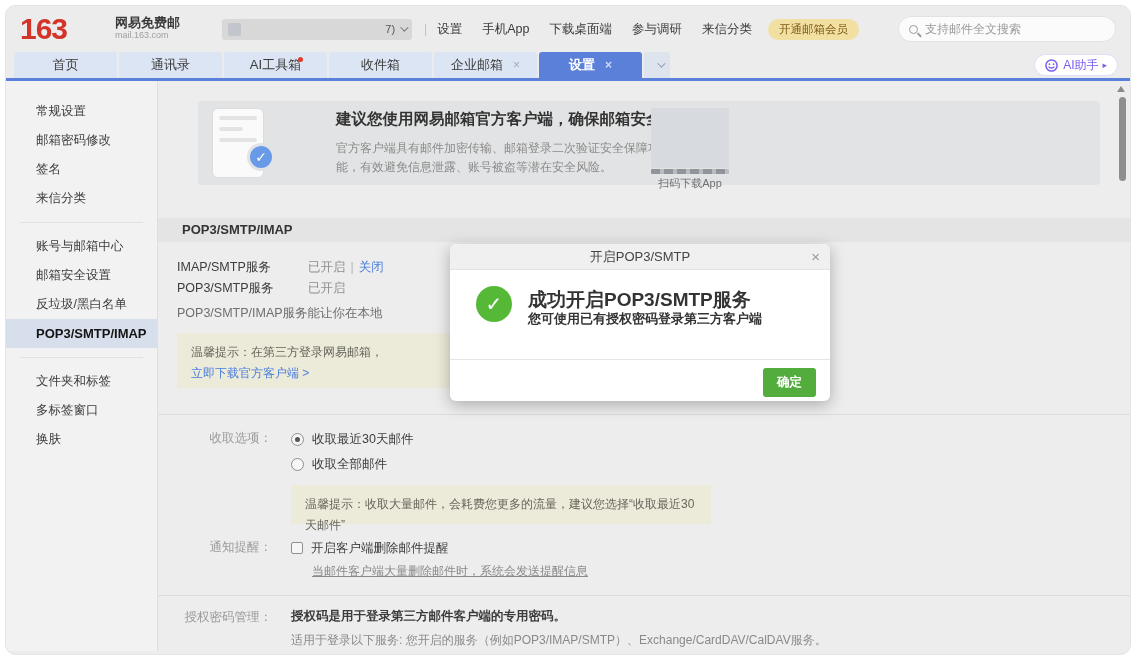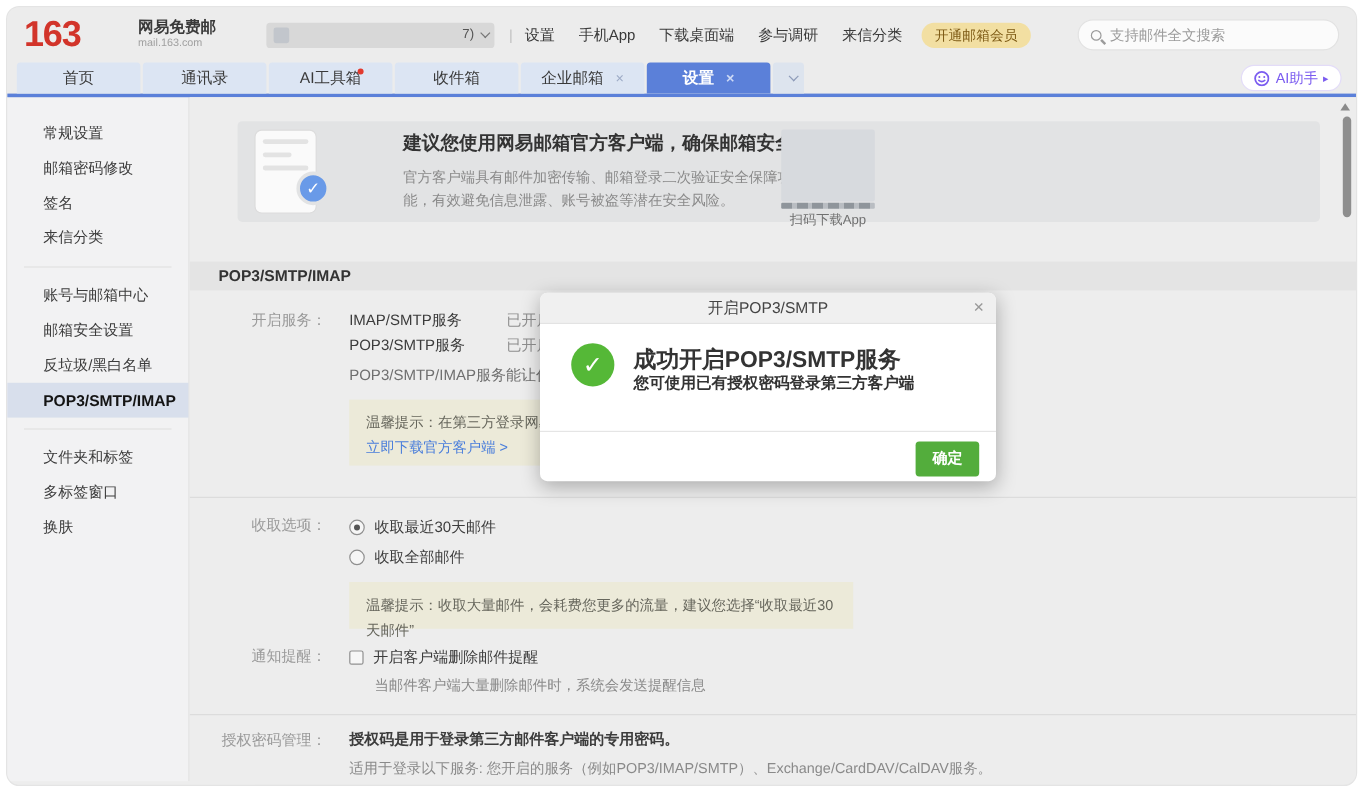--- a/index.html
+++ b/index.html
@@ -77,21 +77,21 @@
   .svc-sep { color:#b5b5b5; margin:0 5px; }
   .link { color:#4a7edb; cursor:pointer; }
   .svc-desc { margin-top:8px; color:#6f6f6f; }
   .tipbox { margin-top:11px; width:420px; background:#ecead9; padding:9px 14px; font-size:12px; color:#66665c; line-height:21px; }
   .hline { height:1px; background:#dcdcdc; margin-top:26px; }
 
   .opt-line { display:flex; align-items:center; height:20px; margin-bottom:5px; cursor:pointer; }
   .radio { width:13px; height:13px; border:1px solid #8f8f8f; border-radius:50%; margin-right:8px; position:relative; background:#f6f6f6; }
   .radio.sel::after { content:""; position:absolute; left:3px; top:3px; width:5px; height:5px; background:#555; border-radius:50%; }
   .checkbox { width:12px; height:12px; border:1px solid #909090; border-radius:2px; margin-right:8px; background:#f6f6f6; }
-  .sub-note { margin-top:6px; margin-left:21px; color:#8a8a8a; font-size:12px; }
+  .sub-note { margin-top:6px; margin-left:21px; color:#8a8a8a; font-size:12px;text-decoration:underline; }
 
   .auth-line1 { font-weight:bold; color:#3c3c3c; }
   .auth-line2 { margin-top:7px; color:#8a8a8a; font-size:12px; }
 
   
   .scroll-up { position:absolute; right:5px; top:80px; width:0; height:0; border-left:4px solid transparent; border-right:4px solid transparent; border-bottom:6px solid #8a8a8a; }
   .scroll-thumb { position:absolute; right:4px; top:91px; width:7px; height:84px; background:#8e8e8e; border-radius:3.5px; }
 
   
   .modal { position:absolute; left:444px; top:238px; width:380px; background:#ffffff; border-radius:6px; box-shadow:0 4px 16px rgba(0,0,0,0.28); overflow:hidden; z-index:10; }
@@ -207,21 +207,20 @@
         <div class="qr-wrap">
           <div class="qr-box"></div>
           <div class="qr-strip"></div>
           <div class="qr-caption">扫码下载App</div>
         </div>
       </div>
 
       <div class="band">POP3/SMTP/IMAP</div>
 
       <div class="row" style="margin-top:16px;">
-        <div class="row-label">开启服务：</div>
         <div class="row-body">
           <div class="svc-line">
             <span class="svc-name">IMAP/SMTP服务</span>
             <span class="svc-status">已开启</span>
             <span class="svc-sep">|</span>
             <span class="link">关闭</span>
           </div>
           <div class="svc-line">
             <span class="svc-name">POP3/SMTP服务</span>
             <span class="svc-status">已开启</span>

